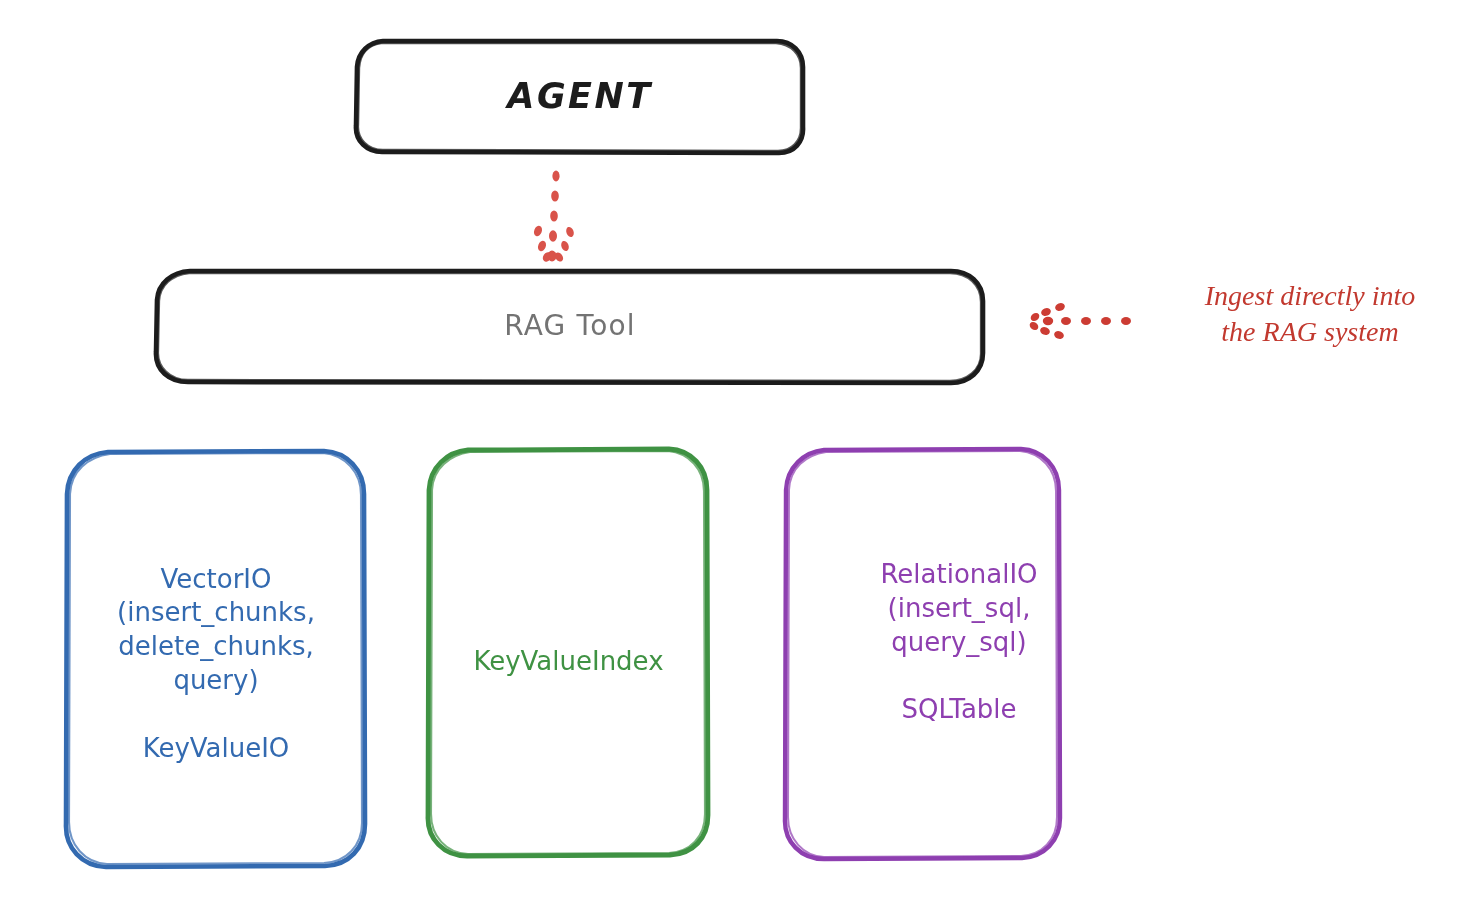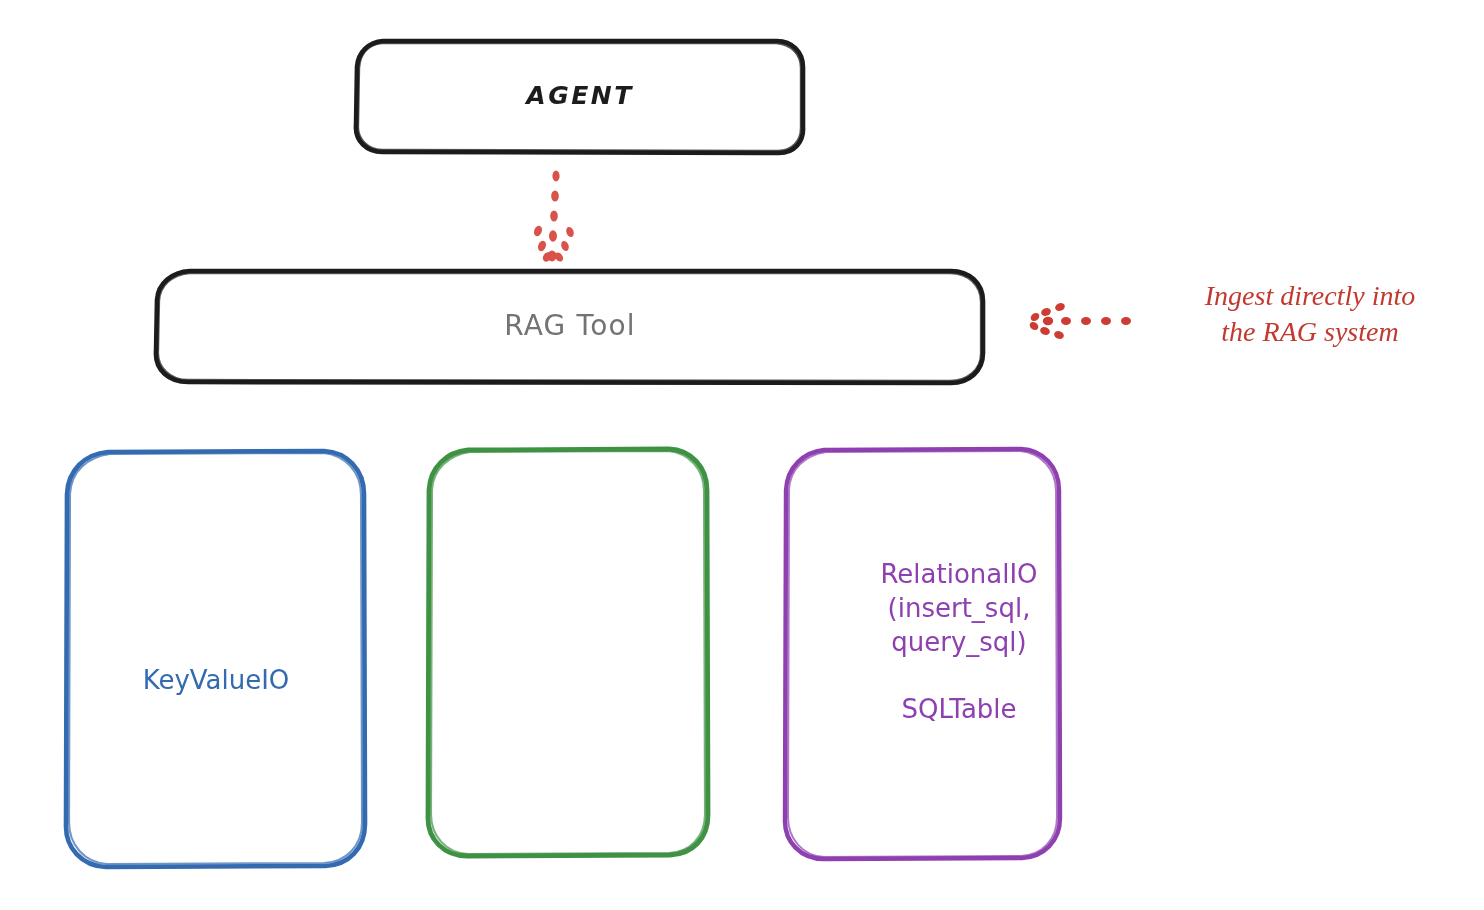--- a/index.html
+++ b/index.html
@@ -44,21 +44,21 @@
   #agent-node {
     left: 356px;
     top: 40px;
     width: 448px;
     height: 113px;
   }
   #agent-node .node-label {
     font-family: "DejaVu Sans", sans-serif;
     font-style: italic;
     font-weight: 600;
-    font-size: 25px;
+    font-size: 35px;
     letter-spacing: 2.5px;
     color: #1c1c1c;
   }
 
   
   #ragtool-node {
     left: 156px;
     top: 270px;
     width: 828px;
     height: 113px;
@@ -205,26 +205,31 @@
 <div class="node" id="agent-node">
   <div class="node-label">AGENT</div>
 </div>
 
 <div class="node" id="ragtool-node">
   <div class="node-label">RAG Tool</div>
 </div>
 
 <div class="node" id="vectorio-node">
   <div class="io-stack">
+    <div class="io-text">VectorIO
+(insert_chunks,
+delete_chunks,
+query)</div>
     <div class="io-text secondary">KeyValueIO</div>
   </div>
 </div>
 
 <div class="node" id="keyvalueio-node">
   <div class="io-stack">
+    <div class="io-text secondary">KeyValueIndex</div>
   </div>
 </div>
 
 <div class="node" id="relationalio-node">
   <div class="io-stack">
     <div class="io-text">RelationalIO
 (insert_sql,
 query_sql)</div>
     <div class="io-text secondary">SQLTable</div>
   </div>

